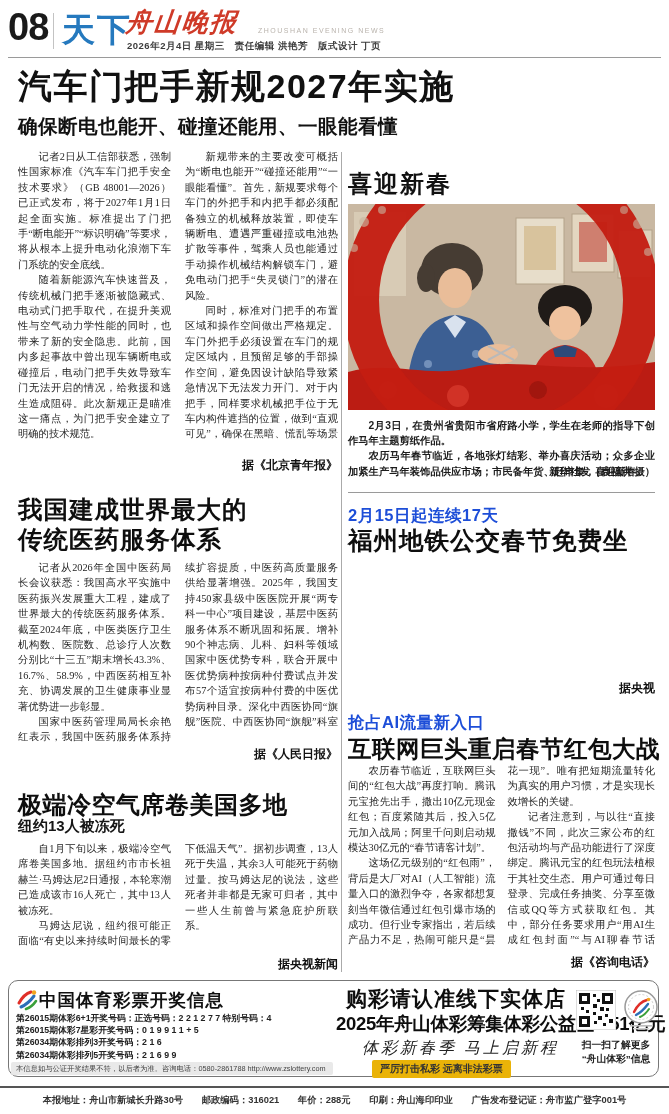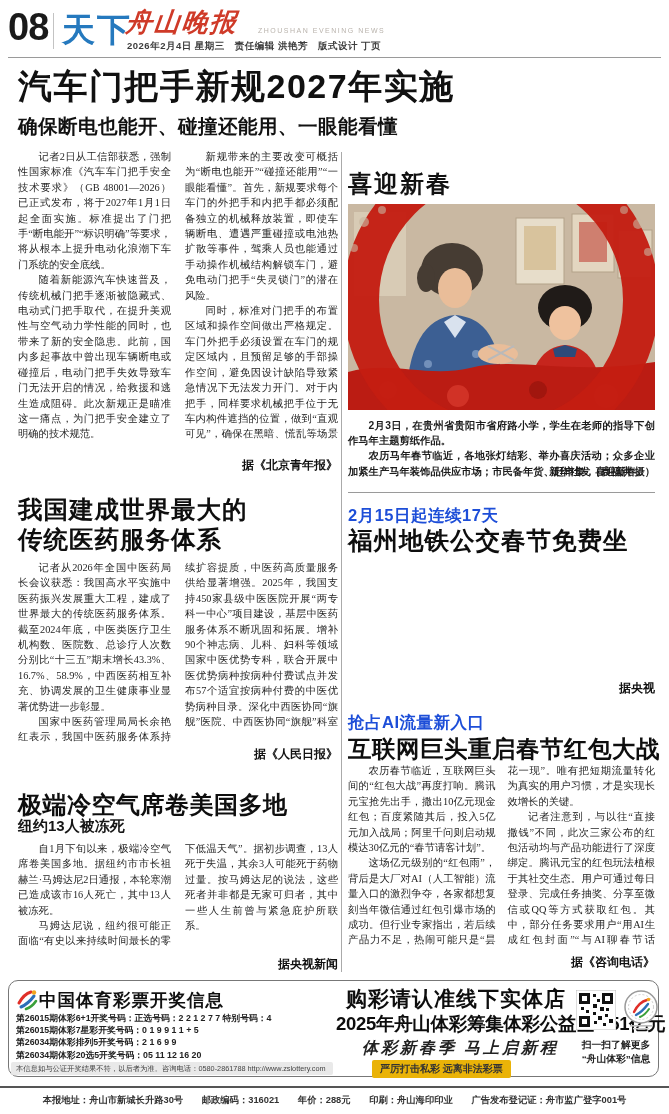--- a/index.html
+++ b/index.html
@@ -38,21 +38,21 @@
   
   .lotto-box{position:absolute;left:8px;top:980px;width:651px;height:97px;border:1.5px solid #777;border-radius:10px;box-sizing:border-box;background:#fff;}
   .lotto-title-row{position:absolute;left:16px;top:988px;display:flex;align-items:center;gap:1px;}
   .lotto-title{font-size:17.5px;font-weight:700;color:#111;letter-spacing:1px;}
   .lotto-lines{position:absolute;left:16px;top:1012px;width:316px;}
   .lotto-line{margin:0;font-size:8.8px;line-height:12.2px;font-weight:700;color:#222;}
   .lotto-disclaimer{position:absolute;left:11px;top:1061.5px;width:322px;height:13px;background:#e9e9e9;
         font-size:7.3px;line-height:13px;color:#444;padding-left:5px;box-sizing:border-box;border-radius:2px;white-space:nowrap;overflow:hidden;}
   .ad-line1{position:absolute;left:346px;top:985px;font-size:21px;font-weight:700;color:#0d0d0d;letter-spacing:1px;white-space:nowrap;}
   .ad-line2{position:absolute;left:336px;top:1011px;font-size:18.5px;font-weight:700;color:#0d0d0d;letter-spacing:-.3px;white-space:nowrap;}
-  .ad-slogan{position:absolute;left:362px;top:1038px;font-size:16px;font-weight:700;font-style:italic;color:#222;
+  .ad-slogan{position:absolute;left:362px;top:1038px;font-size:16px;font-weight:400;font-style:italic;color:#222;
         font-family:"Liberation Serif",serif;letter-spacing:3px;white-space:nowrap;text-align:right;}
   .ad-warning{position:absolute;left:372px;top:1060px;background:#eab308;font-size:10px;font-weight:600;color:#333;
         padding:2px 8px;white-space:nowrap;border-radius:2px;}
   .qr{position:absolute;left:576px;top:990px;}
   .emblem{position:absolute;left:620px;top:988px;}
   .qr-caption{position:absolute;left:568px;top:1038px;width:96px;text-align:center;}
   .qr-cap-line{margin:0;font-size:9.8px;line-height:14px;font-weight:700;color:#222;text-align:center;}
   
   .footer-rule{position:absolute;left:0;top:1086px;width:669px;height:1.5px;background:#555;}
   .footer-text{position:absolute;left:0;top:1094px;width:669px;text-align:center;font-size:9.3px;font-weight:700;color:#333;}
@@ -169,20 +169,21 @@
       <path d="M3 14 Q8 5 15 3" stroke="#e02f28" stroke-width="3" fill="none" stroke-linecap="round"></path>
       <path d="M5 18 Q12 15 18 7" stroke="#2c6fb7" stroke-width="3" fill="none" stroke-linecap="round"></path>
       <path d="M10 20 Q16 18 20 12" stroke="#3ba03a" stroke-width="2.6" fill="none" stroke-linecap="round"></path>
       <circle cx="18" cy="3.5" r="2.2" fill="#f2a51e"></circle>
     </svg>
     <span class="lotto-title">中国体育彩票开奖信息</span>
   </div>
   <div class="lotto-lines">
       <p class="lotto-line">第26015期体彩6+1开奖号码：正选号码：2 2 1 2 7 7 特别号码：4</p>
       <p class="lotto-line">第26015期体彩7星彩开奖号码：0 1 9 9 1 1 + 5</p>
+      <p class="lotto-line">第26034期体彩排列3开奖号码：2 1 6</p>
       <p class="lotto-line">第26034期体彩排列5开奖号码：2 1 6 9 9</p>
       <p class="lotto-line">第26034期体彩20选5开奖号码：05 11 12 16 20</p>
     </div>
   <div class="lotto-disclaimer">本信息如与公证开奖结果不符，以后者为准。咨询电话：0580-2861788 http://www.zslottery.com</div>
   <div class="ad-line1">购彩请认准线下实体店</div>
   <div class="ad-line2">2025年舟山体彩筹集体彩公益金1.51亿元</div>
   <div class="ad-slogan">体彩新春季 马上启新程</div>
   <div class="ad-warning">严厉打击私彩 远离非法彩票</div>
   <div class="qr">
     <svg width="40" height="40" viewBox="0 0 40 40">

